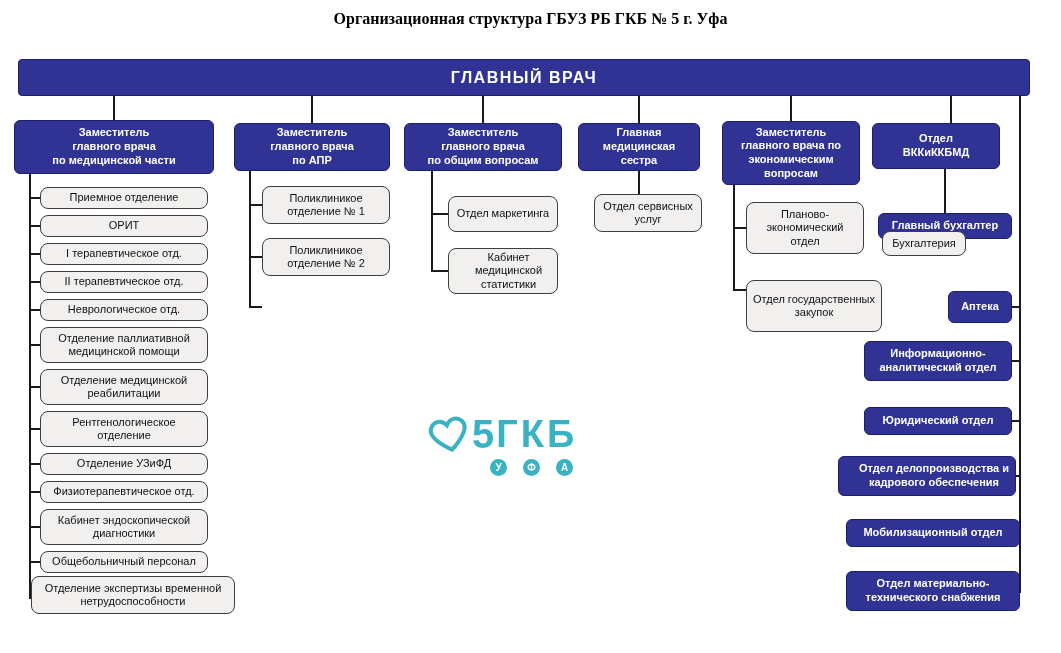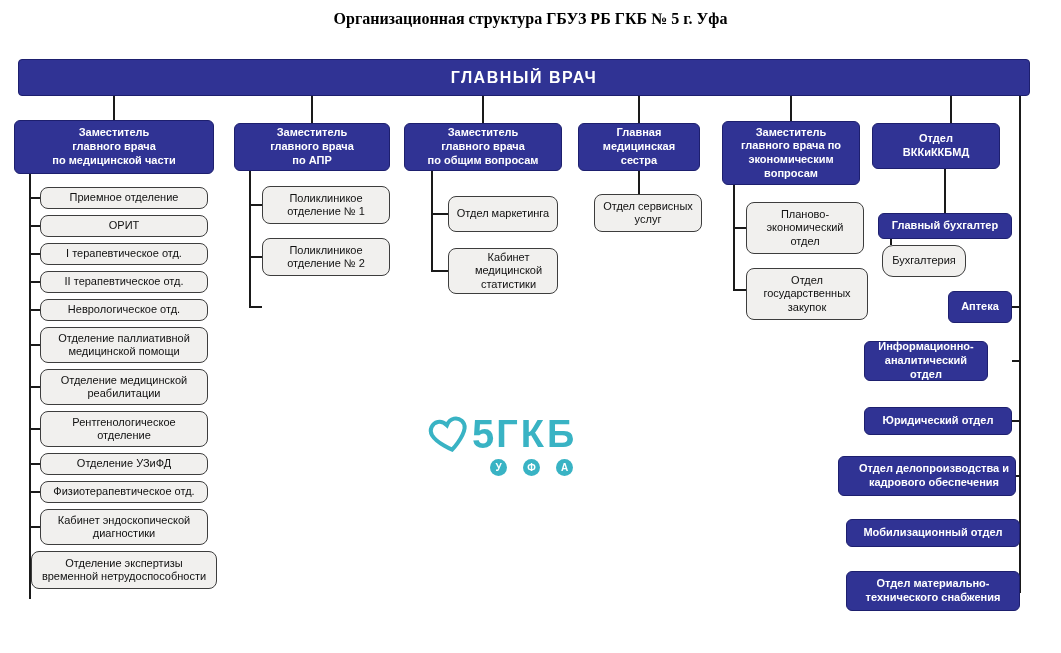--- a/index.html
+++ b/index.html
@@ -82,21 +82,21 @@
   <div class="light" style="left:40px; top:243px; width:168px; height:22px;">I терапевтическое отд.</div>
   <div class="light" style="left:40px; top:271px; width:168px; height:22px;">II терапевтическое отд.</div>
   <div class="light" style="left:40px; top:299px; width:168px; height:22px;">Неврологическое отд.</div>
   <div class="light" style="left:40px; top:327px; width:168px; height:36px;">Отделение паллиативной медицинской помощи</div>
   <div class="light" style="left:40px; top:369px; width:168px; height:36px;">Отделение медицинской реабилитации</div>
   <div class="light" style="left:40px; top:411px; width:168px; height:36px;">Рентгенологическое отделение</div>
   <div class="light" style="left:40px; top:453px; width:168px; height:22px;">Отделение УЗиФД</div>
   <div class="light" style="left:40px; top:481px; width:168px; height:22px;">Физиотерапевтическое отд.</div>
   <div class="light" style="left:40px; top:509px; width:168px; height:36px;">Кабинет эндоскопической диагностики</div>
   <div class="light" style="left:40px; top:551px; width:168px; height:22px;">Общебольничный персонал</div>
-  <div class="light" style="left:31px; top:551px; width:186px; height:38px;">Отделение экспертизы временной нетрудоспособности</div>
+  <div class="light" style="left:31px; top:576px; width:204px; height:38px;">Отделение экспертизы временной нетрудоспособности</div>
 
   <div class="vline" style="left:249px; top:171px; height:137px;"></div>
   <div class="hline" style="left:251px; top:204px; width:11px;"></div>
   <div class="hline" style="left:251px; top:256px; width:11px;"></div>
   <div class="hline" style="left:251px; top:306px; width:11px;"></div>
   <div class="light" style="left:262px; top:186px; width:128px; height:38px;">Поликлиникое отделение № 1</div>
   <div class="light" style="left:262px; top:238px; width:128px; height:38px;">Поликлиникое отделение № 2</div>
 
   <div class="vline" style="left:431px; top:171px; height:101px;"></div>
   <div class="hline" style="left:433px; top:213px; width:15px;"></div>
@@ -104,32 +104,32 @@
   <div class="light" style="left:448px; top:196px; width:110px; height:36px;">Отдел маркетинга</div>
   <div class="light" style="left:448px; top:248px; width:110px; height:46px;padding-left:16px;">Кабинет медицинской статистики</div>
 
   <div class="vline" style="left:638px; top:171px; height:23px;"></div>
   <div class="light" style="left:594px; top:194px; width:108px; height:38px;">Отдел сервисных услуг</div>
 
   <div class="vline" style="left:733px; top:185px; height:106px;"></div>
   <div class="hline" style="left:735px; top:227px; width:11px;"></div>
   <div class="hline" style="left:735px; top:289px; width:11px;"></div>
   <div class="light" style="left:746px; top:202px; width:118px; height:52px;">Планово-экономический отдел</div>
-  <div class="light" style="left:746px; top:268px; width:122px; height:52px;">Отдел государственных закупок</div>
+  <div class="light" style="left:746px; top:280px; width:136px; height:52px;">Отдел государственных закупок</div>
 
   <div class="vline" style="left:944px; top:169px; height:44px;"></div>
   <div class="navy" style="left:878px; top:213px; width:134px; height:26px;">Главный бухгалтер</div>
   <div class="vline" style="left:890px; top:239px; height:6px;"></div>
-  <div class="light" style="left:882px; top:245px; width:84px; height:32px;border-radius:11px;">Бухгалтерия</div>
+  <div class="light" style="left:882px; top:231px; width:84px; height:25px;">Бухгалтерия</div>
 
   <div class="hline" style="left:1012px; top:306px; width:8px;"></div>
   <div class="navy" style="left:948px; top:291px; width:64px; height:32px;">Аптека</div>
 
   <div class="hline" style="left:1012px; top:360px; width:8px;"></div>
-  <div class="navy" style="left:864px; top:341px; width:124px; height:40px;">Информационно-аналитический отдел</div>
+  <div class="navy" style="left:864px; top:341px; width:148px; height:40px;">Информационно-аналитический отдел</div>
 
   <div class="hline" style="left:1012px; top:420px; width:8px;"></div>
   <div class="navy" style="left:864px; top:407px; width:148px; height:28px;">Юридический отдел</div>
 
   <div class="hline" style="left:1016px; top:475px; width:4px;"></div>
   <div class="navy" style="left:838px; top:456px; width:178px; height:40px;padding-left:18px;">Отдел делопроизводства и кадрового обеспечения</div>
 
   <div class="navy" style="left:846px; top:519px; width:174px; height:28px;">Мобилизационный отдел</div>
 
   <div class="navy" style="left:846px; top:571px; width:174px; height:40px;">Отдел материально-технического снабжения</div>

